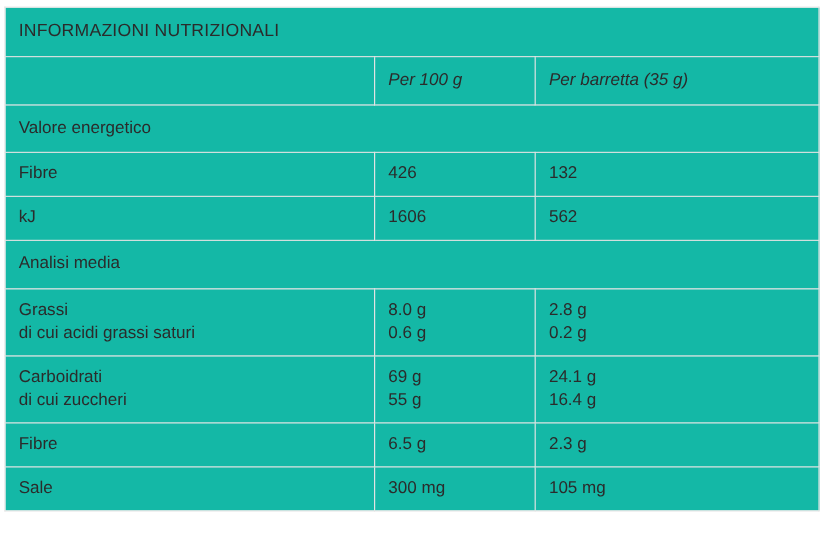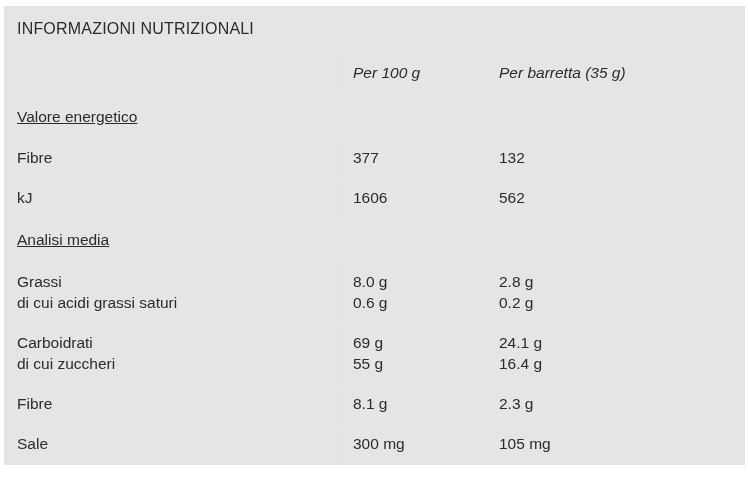--- a/index.html
+++ b/index.html
@@ -26,34 +26,33 @@
     border-collapse: collapse;
     table-layout: fixed;
     font-size: 15.5px;
     line-height: 1.35;
   }
   table.nutrition td {
     border: 1px solid #e3e3e3;
     padding: 9px 10px 9px 12px;
     vertical-align: middle;
     color: #2b2b2b;
-    background: #e5e5e5;
+    background: #14b8a6;
   }
   col.c-label { width: 336px; }
   col.c-100   { width: 146px; }
   col.c-bar   { width: 258px; }
 
   tr.title-row td {
     padding: 11px 10px 11px 12px;
     font-size: 16px;
     letter-spacing: 0.2px;
   }
   tr.section-row td {
     padding: 11px 10px 11px 12px;
-    text-decoration: underline;
   }
   .multi {
     white-space: pre-line;
   }
   td.val {
     padding-left: 11px;
   }
   tr.head-row td {
     padding: 11px 10px 11px 12px;
     font-style: italic;
@@ -76,21 +75,21 @@
       <tr class="head-row">
         <td></td>
         <td>Per 100 g</td>
         <td>Per barretta (35 g)</td>
       </tr>
       <tr class="section-row">
         <td colspan="3">Valore energetico</td>
       </tr>
       <tr>
         <td>Fibre</td>
-        <td class="val">377</td>
+        <td class="val">426</td>
         <td class="val">132</td>
       </tr>
       <tr>
         <td>kJ</td>
         <td class="val">1606</td>
         <td class="val">562</td>
       </tr>
       <tr class="section-row">
         <td colspan="3">Analisi media</td>
       </tr>
@@ -105,21 +104,21 @@
       <tr>
         <td class="multi">Carboidrati
 di cui zuccheri</td>
         <td class="multi val">69 g
 55 g</td>
         <td class="multi val">24.1 g
 16.4 g</td>
       </tr>
       <tr>
         <td>Fibre</td>
-        <td class="val">8.1 g</td>
+        <td class="val">6.5 g</td>
         <td class="val">2.3 g</td>
       </tr>
       <tr>
         <td>Sale</td>
         <td class="val">300 mg</td>
         <td class="val">105 mg</td>
       </tr>
     </tbody>
   </table>
 </div>

